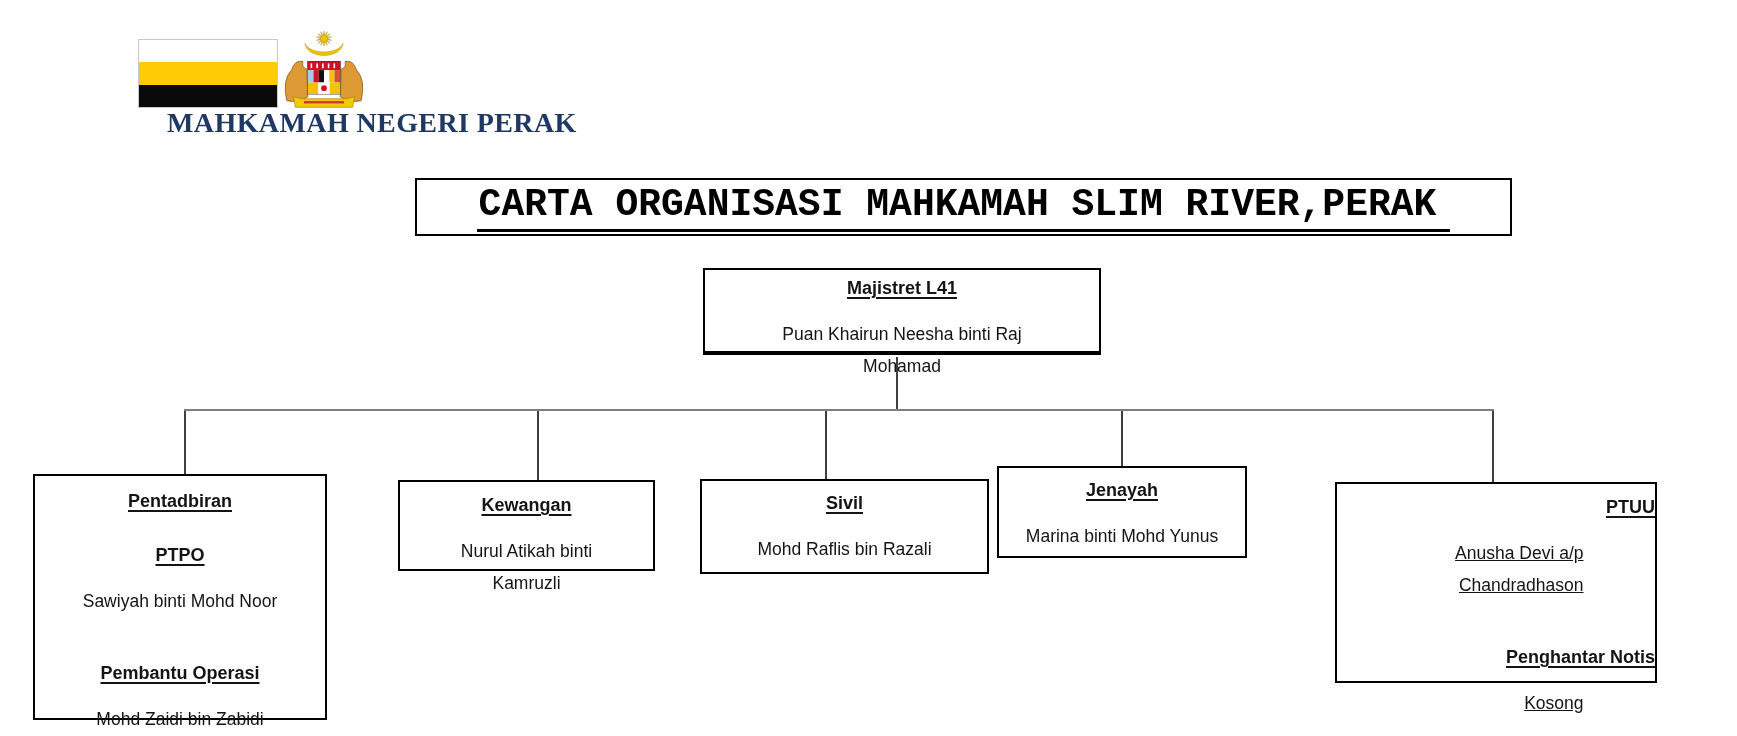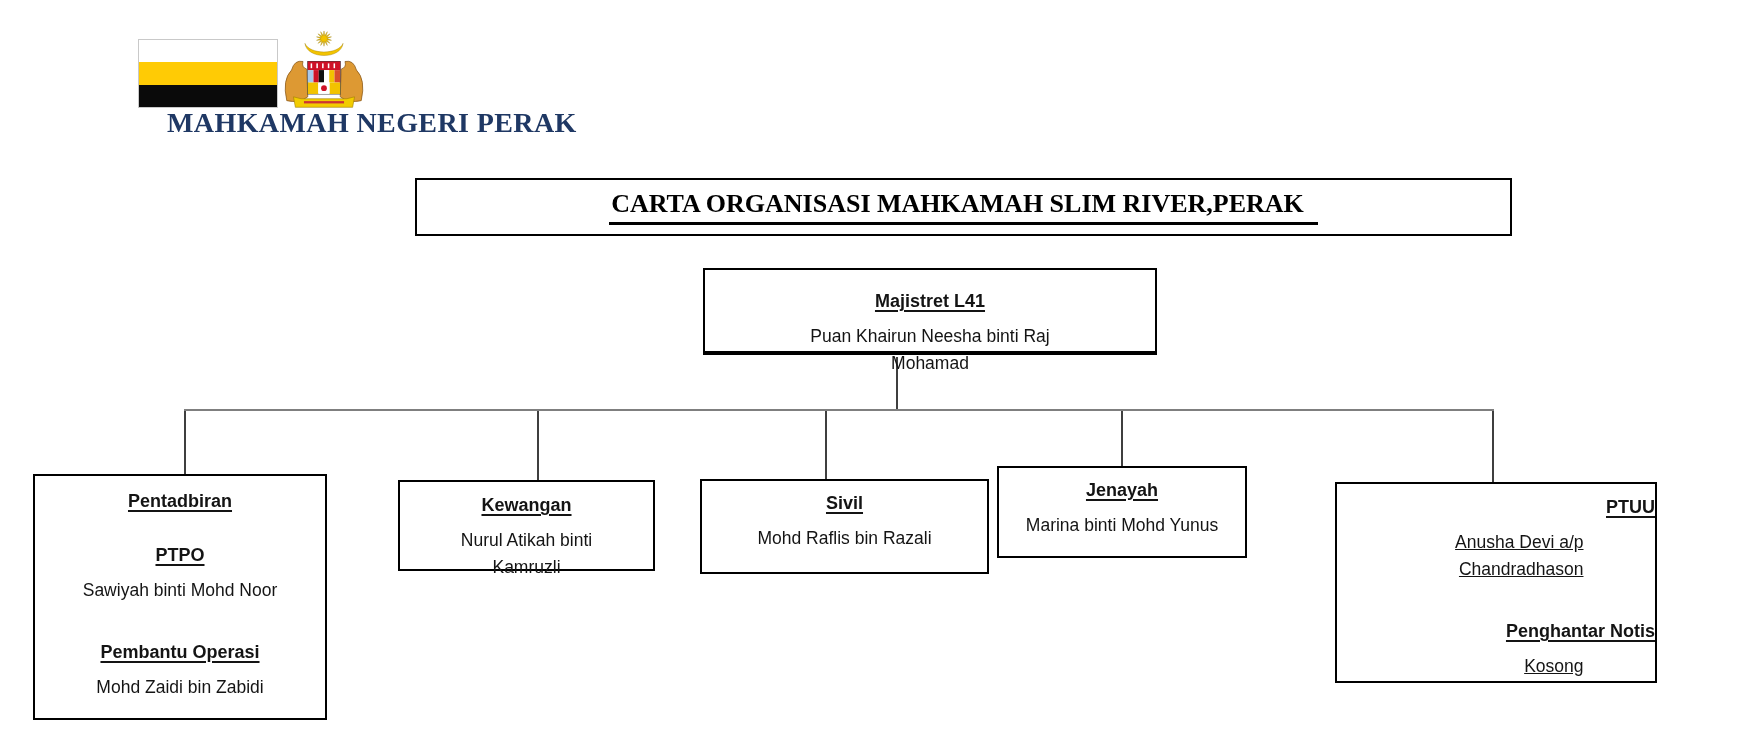--- a/index.html
+++ b/index.html
@@ -11,31 +11,31 @@
   .flag{left:138px;top:39px;width:140px;height:69px;border:1px solid #c9c9c9;
         box-sizing:border-box;display:flex;flex-direction:column;}
   .flag .stripe{flex:1 1 0;}
   .crest{left:280px;top:30px;width:88px;height:84px;}
   .org-name{left:140px;top:107px;font-family:"Liberation Serif",serif;font-weight:bold;
             font-size:28px;color:#1F3864;letter-spacing:.4px;white-space:nowrap;margin-left:27px;}
 
   
   .title-box{left:415px;top:178px;width:1097px;height:58px;border:2px solid #000;
              box-sizing:border-box;display:flex;align-items:center;justify-content:center;background:#fff;}
-  .title-text{font-family:Liberation Serif, serif;font-weight:bold;font-size:26px;color:#000;
+  .title-text{font-family:Liberation Mono, monospace;font-weight:bold;font-size:38px;color:#000;
               border-bottom:3px solid #000;padding:0 14px 3px 2px;white-space:nowrap;}
 
   
   .node{border:2.5px solid #000;box-sizing:border-box;background:#fff;text-align:center;color:#141414;}
   .node .heading{font-weight:bold;font-size:18px;line-height:27px;
                  text-decoration:underline;text-decoration-thickness:2px;text-underline-offset:3px;}
-  .node .person{font-size:17.5px;line-height:27px;margin:8px auto;}
+  .node .person{font-size:17.5px;line-height:32px;margin:16px auto;}
   .gap{height:27px;}
 
-  .node-root{left:703px;top:268px;width:454px;height:87px;padding-top:18px;border-bottom-width:4px;}
+  .node-root{left:703px;top:268px;width:398px;height:87px;padding-top:5px;border-bottom-width:4px;}
   .node-root .person{max-width:285px;}
   .node-pentadbiran{left:33px;top:474px;width:294px;height:246px;padding-top:12px;}
   .node-kewangan{left:398px;top:480px;width:257px;height:91px;padding-top:10px;}
   .node-kewangan .person{max-width:175px;}
   .node-sivil{left:700px;top:479px;width:289px;height:95px;padding-top:9px;}
   .node-jenayah{left:997px;top:466px;width:250px;height:92px;padding-top:9px;}
   .node-ptuu{left:1335px;top:482px;width:322px;height:201px;padding-top:10px;text-align:right;}
   .node-ptuu .person{max-width:175px;text-decoration:underline;}
 
   

